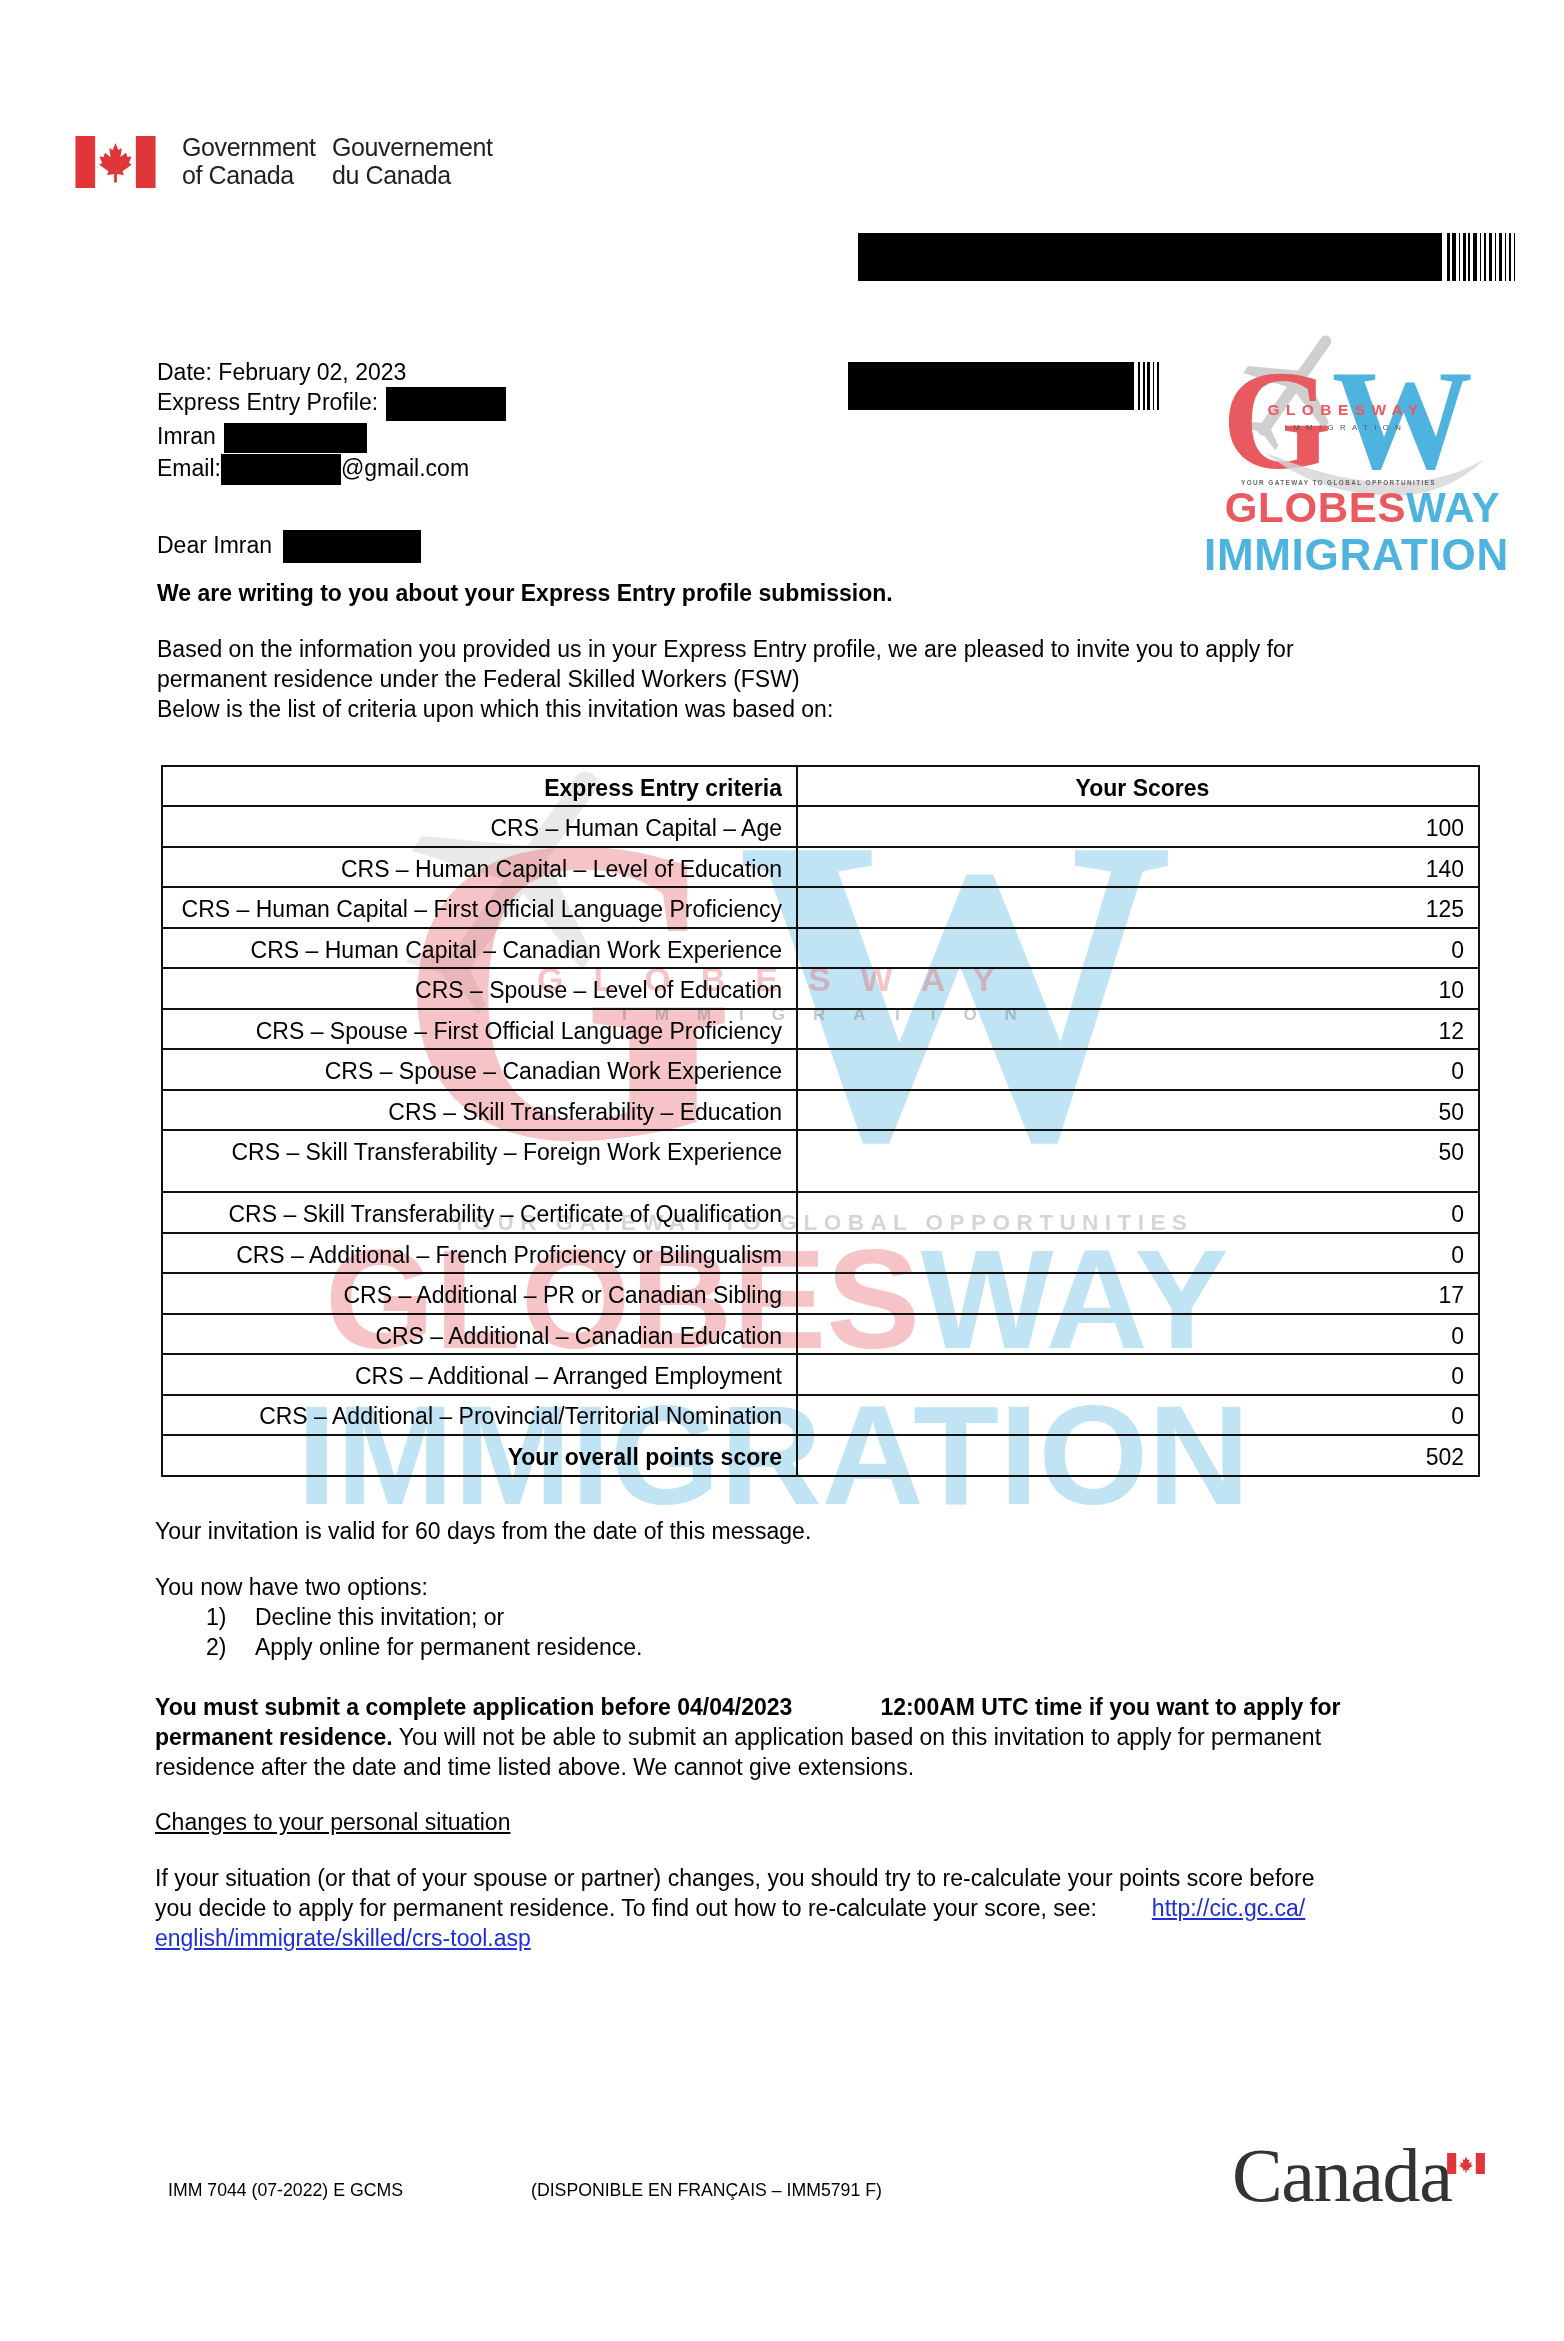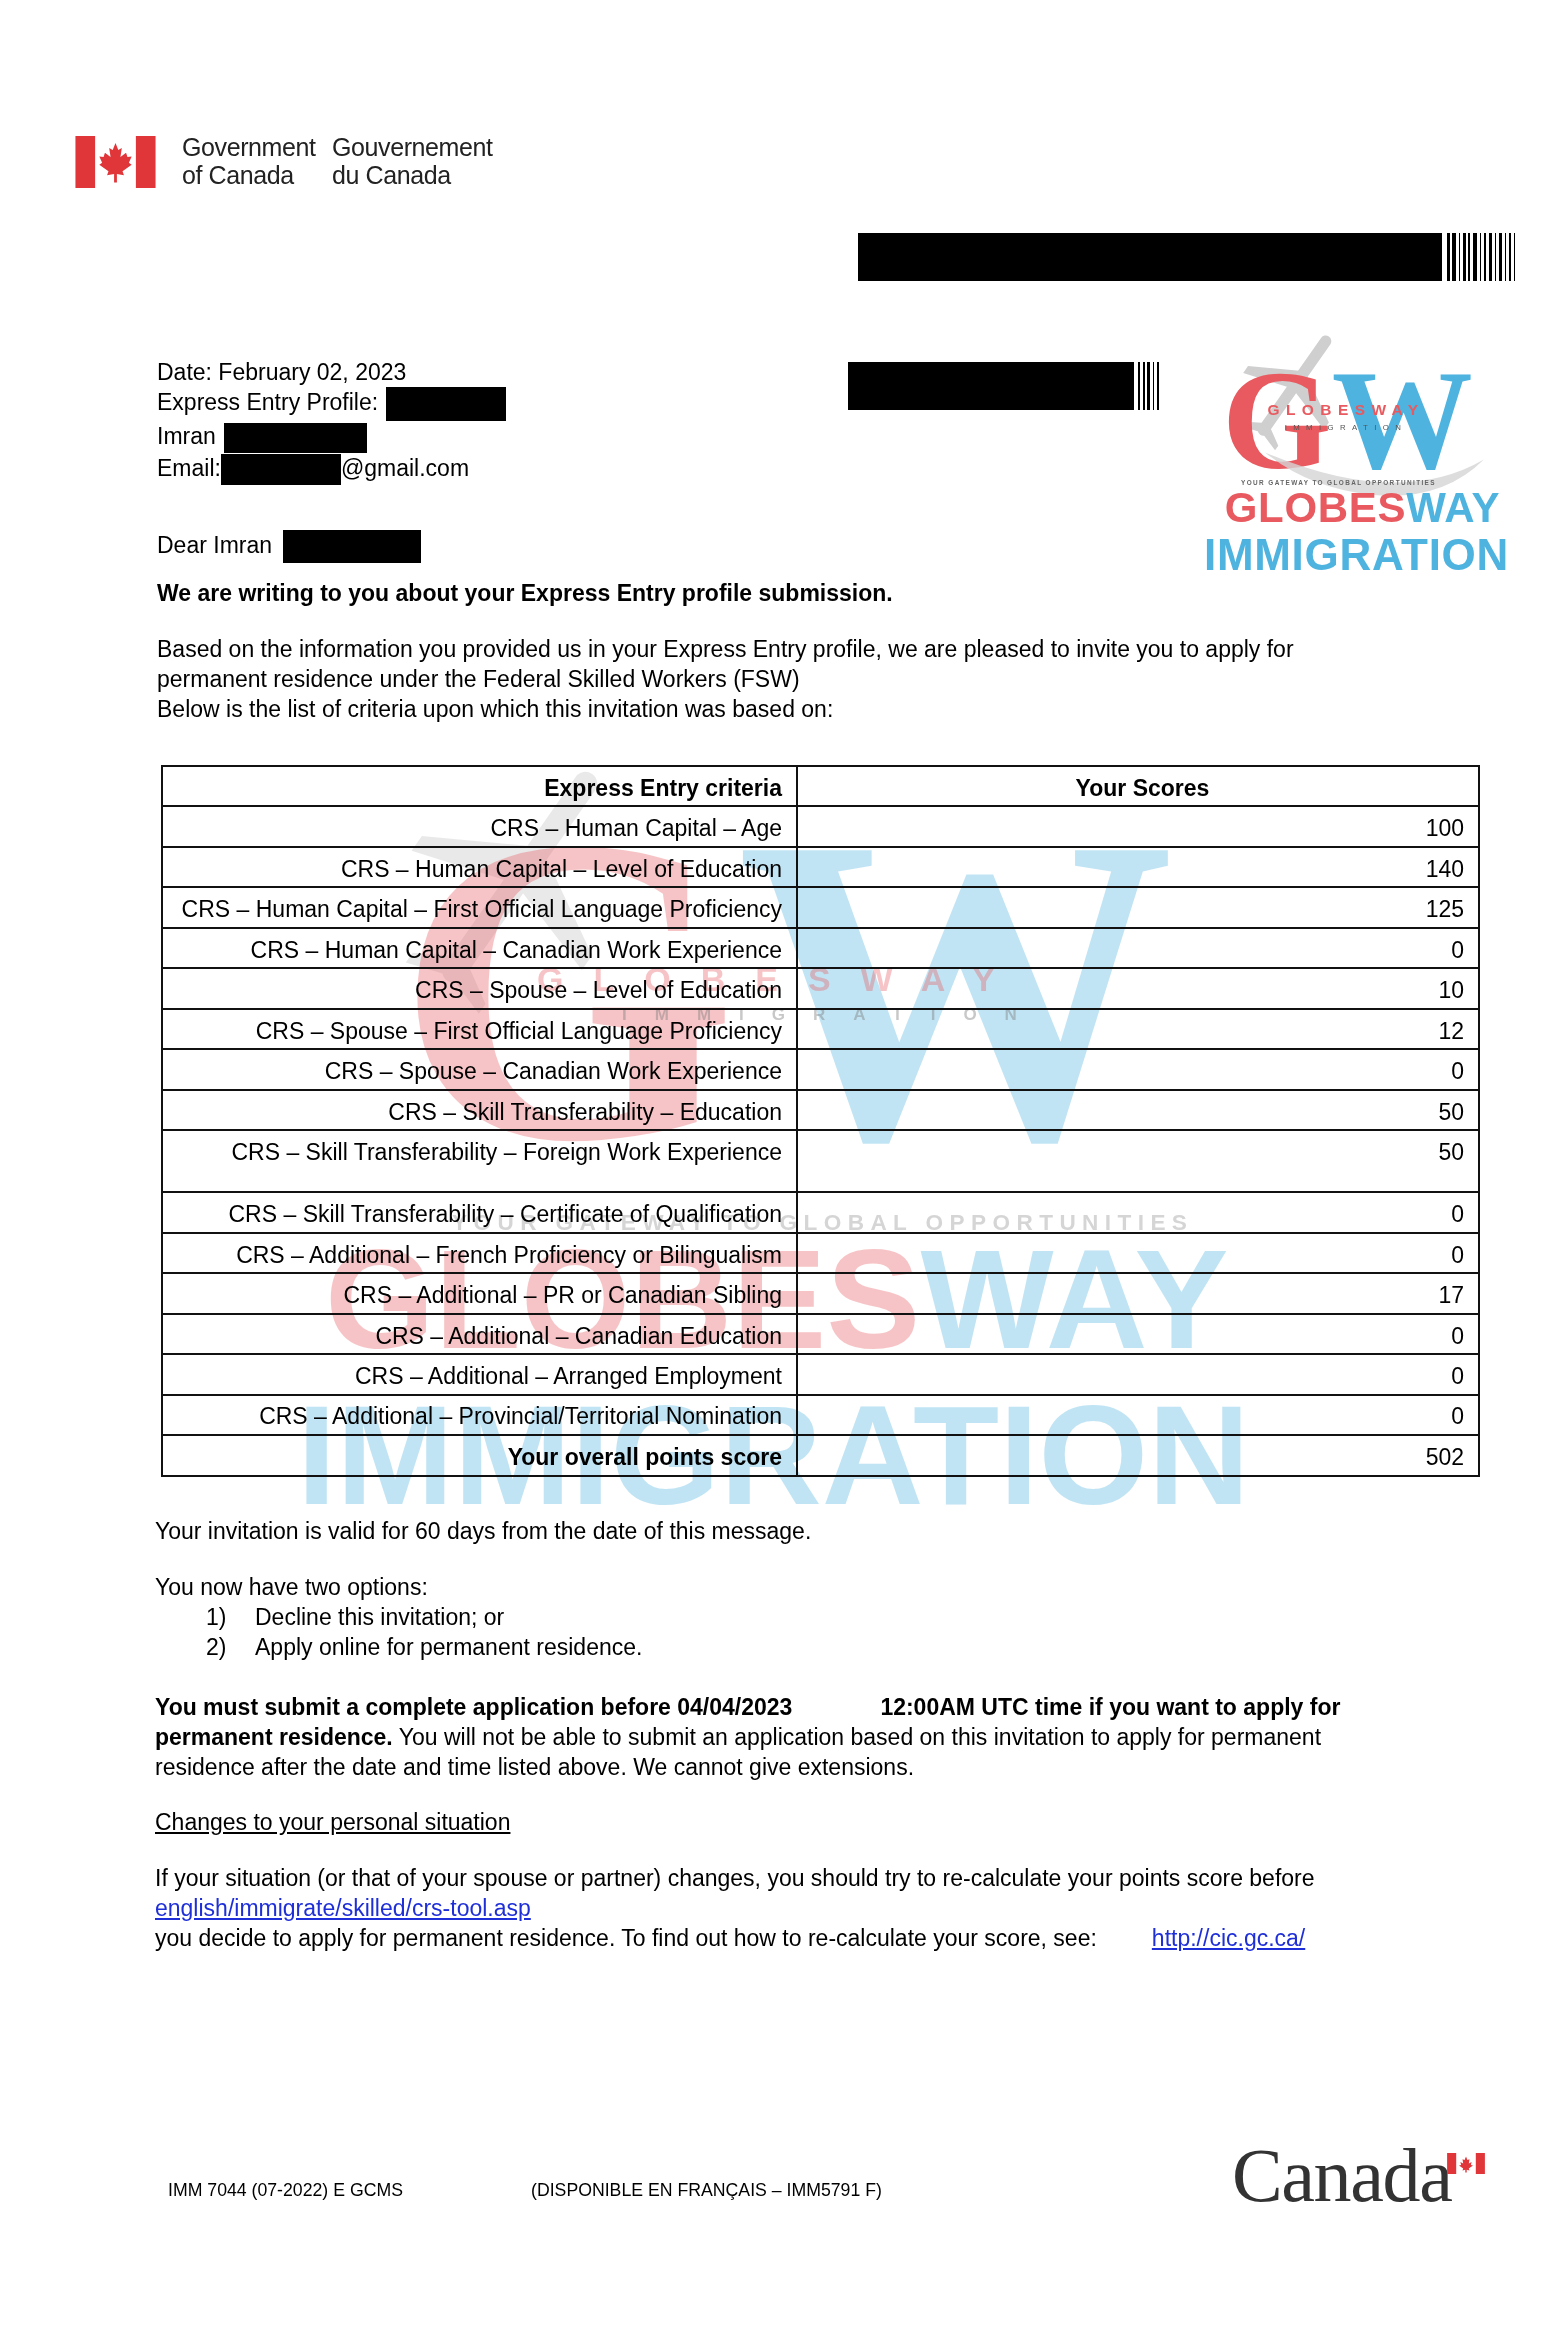--- a/index.html
+++ b/index.html
@@ -263,24 +263,24 @@
     <span class="bold">permanent residence.</span><span> You will not be able to submit an application based on this invitation to apply for permanent</span>
   </div>
   <div>residence after the date and time listed above. We cannot give extensions.</div>
 </div>
 
 <div class="abs txt underline" style="left:155px; top:1807px;">Changes to your personal situation</div>
 
 <div class="abs txt" style="left:155px; top:1863px;">
   <div>If your situation (or that of your spouse or partner) changes, you should try to re-calculate your points score before</div>
   <div>
+    <span>you decide to apply for permanent residence. To find out how to re-calculate your score, see:</span><a class="link" style="margin-left:55px;">http://cic.gc.ca/</a>
+  </div>
+  <div>
     <a class="link">english/immigrate/skilled/crs-tool.asp</a>
-  </div>
-  <div>
-    <span>you decide to apply for permanent residence. To find out how to re-calculate your score, see:</span><a class="link" style="margin-left:55px;">http://cic.gc.ca/</a>
   </div>
 </div>
 
 <div class="abs footer-txt" style="left:168px; top:2180px;">IMM 7044 (07-2022) E GCMS</div>
 <div class="abs footer-txt" style="left:531px; top:2180px;">(DISPONIBLE EN FRANÇAIS – IMM5791 F)</div>
 
 <div class="abs" style="left:1232px; top:2133px; width:268px; height:85px;">
   <div class="abs canada-word" style="left:0; top:0; line-height:85px;">Canada</div>
   <svg class="abs" style="left:215px; top:20px;" width="38" height="21" viewBox="0 0 54 30">
     <rect x="0" y="0" width="13" height="30" fill="#e0363a"></rect>

